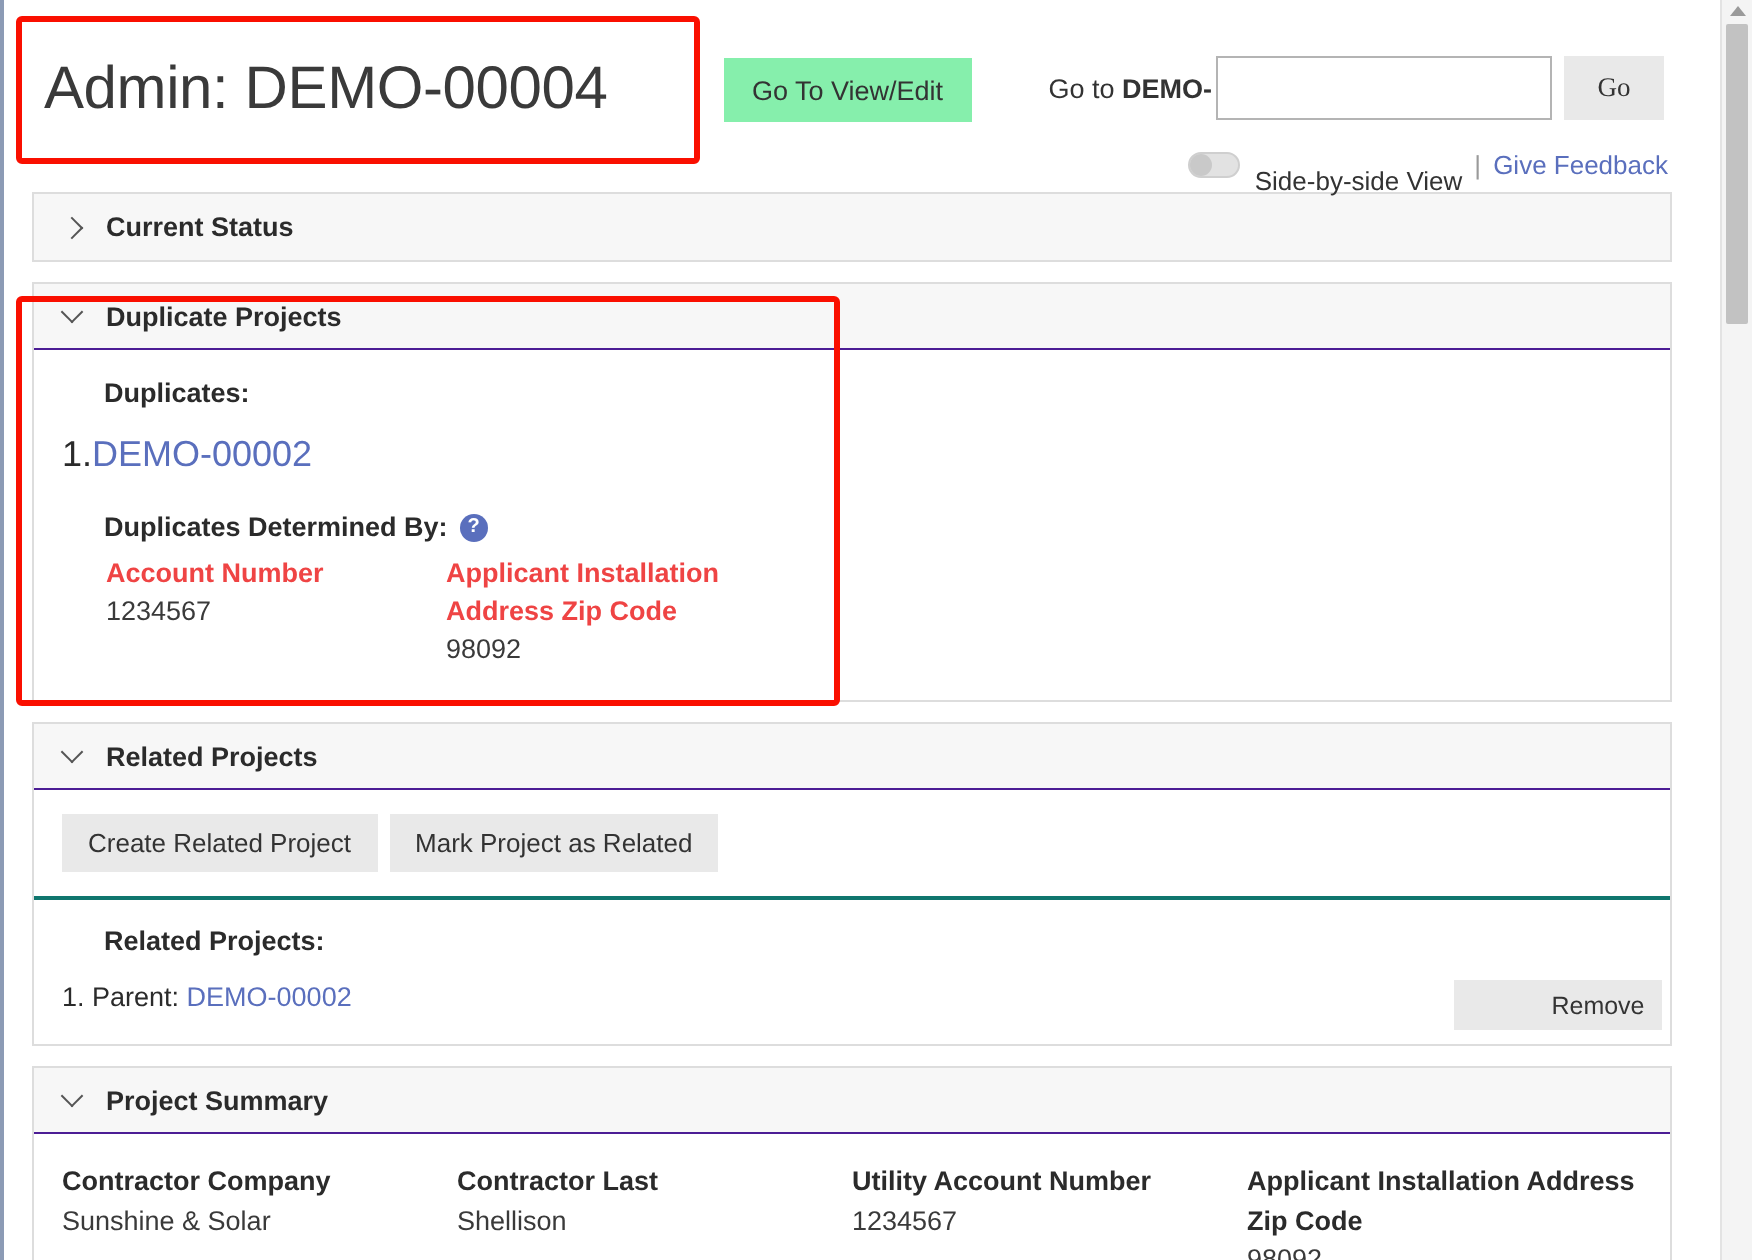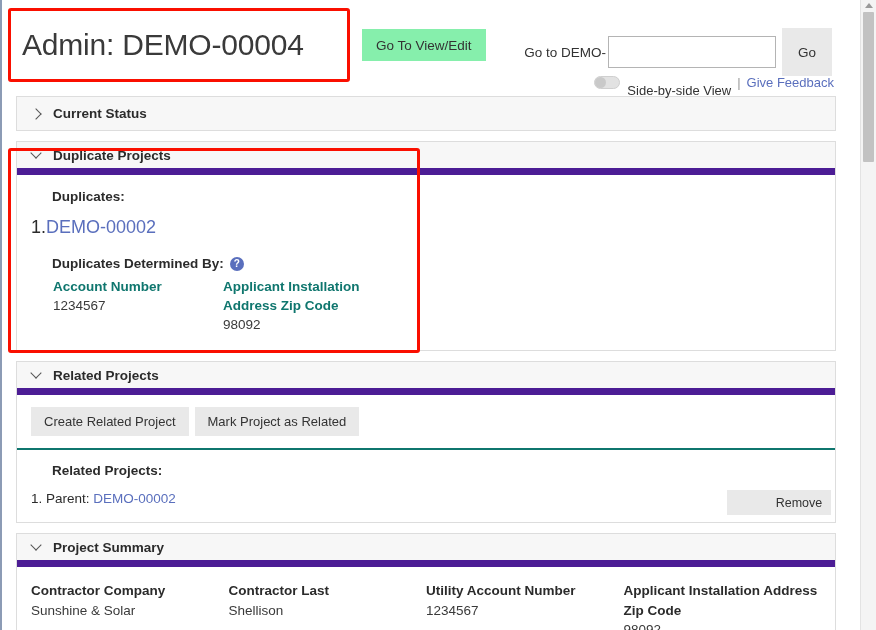--- a/index.html
+++ b/index.html
@@ -103,40 +103,40 @@
     right: 28px; top: 28px;
     display: flex;
     align-items: center;
   }
   .goto-label {
     font-size: 13.5px;
     color: #333333;
     margin-right: 2px;
     white-space: nowrap;
   }
-  .goto-label b { font-weight: 400; }
+  .goto-label b { font-weight: 700; }
   .goto-input {
     width: 168px;
     height: 32px;
     border: 1px solid #b4b4b4;
     background: #ffffff;
     font-size: 13.5px;
     padding: 0 6px;
     font-family: "Liberation Sans", sans-serif;
     color: #222;
   }
   .btn-go {
     margin-left: 6px;
-    height: 48px;
+    height: 32px;
     width: 50px;
     background: #e9e9e9;
     border: none;
     font-size: 13.5px;
     color: #333333;
-    font-family: Liberation Sans, sans-serif;
+    font-family: Liberation Serif, serif;
     cursor: pointer;
   }
   .header-utilities {
     position: absolute;
     right: 26px; top: 66px;
     display: flex;
     align-items: center;
     font-size: 13px;
   }
   .toggle {
@@ -162,21 +162,21 @@
 
   
   .panel {
     margin: 0 24px 10px 16px;
     border: 1px solid #dddddd;
     background: #ffffff;
   }
   .panel-head {
     height: 33px;
     background: #f7f7f7;
-    border-bottom: 7px solid #4c1d95;
+    border-bottom: 1px solid #4c1d95;
     display: flex;
     align-items: center;
     padding-left: 14px;
     cursor: pointer;
   }
   .panel.collapsed .panel-head { border-bottom: none; }
   .chev {
     width: 12px; height: 12px;
     margin-right: 10px;
     flex: none;
@@ -232,21 +232,21 @@
   }
   .criteria {
     display: flex;
     margin-top: 6px;
     padding-left: 22px;
   }
   .criteria-col { width: 170px; }
   .criteria-name {
     font-size: 13.5px;
     font-weight: 700;
-    color: #0f766e;
+    color: #ef4444;
     line-height: 1.42;
   }
   .criteria-val {
     font-size: 13.5px;
     color: #3a3a3a;
     line-height: 1.42;
   }
 
   
   .btn-row {

